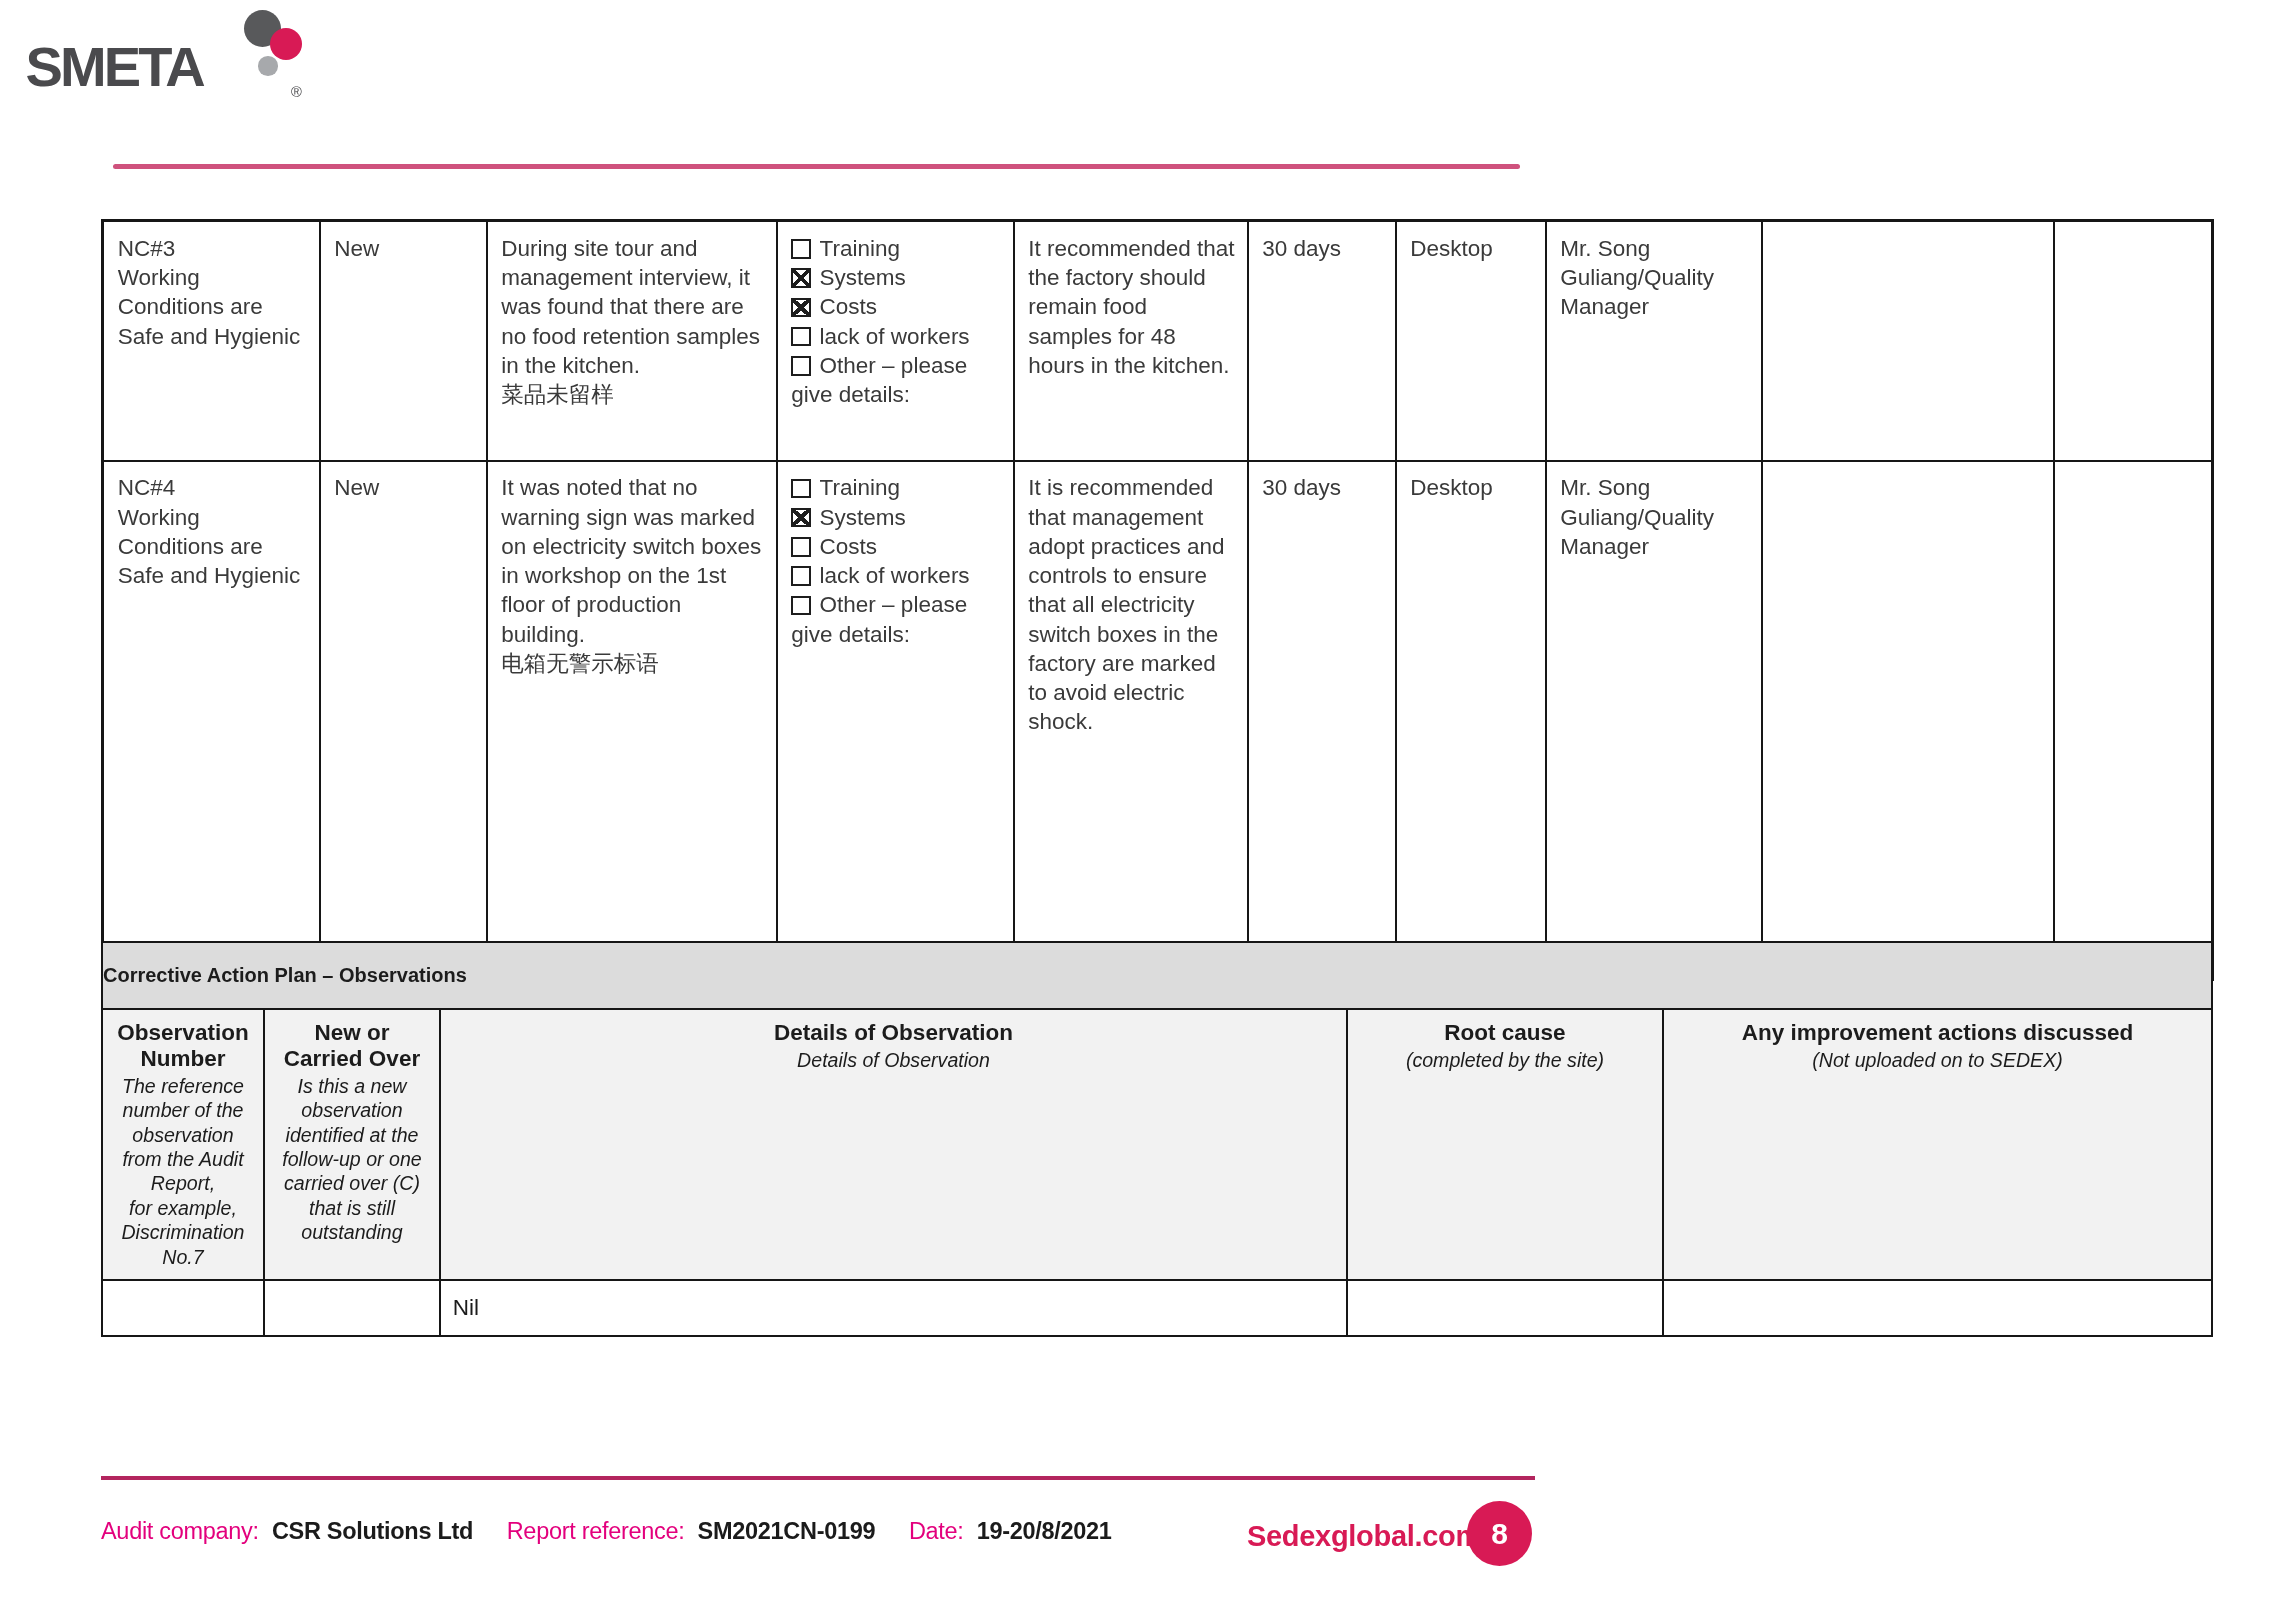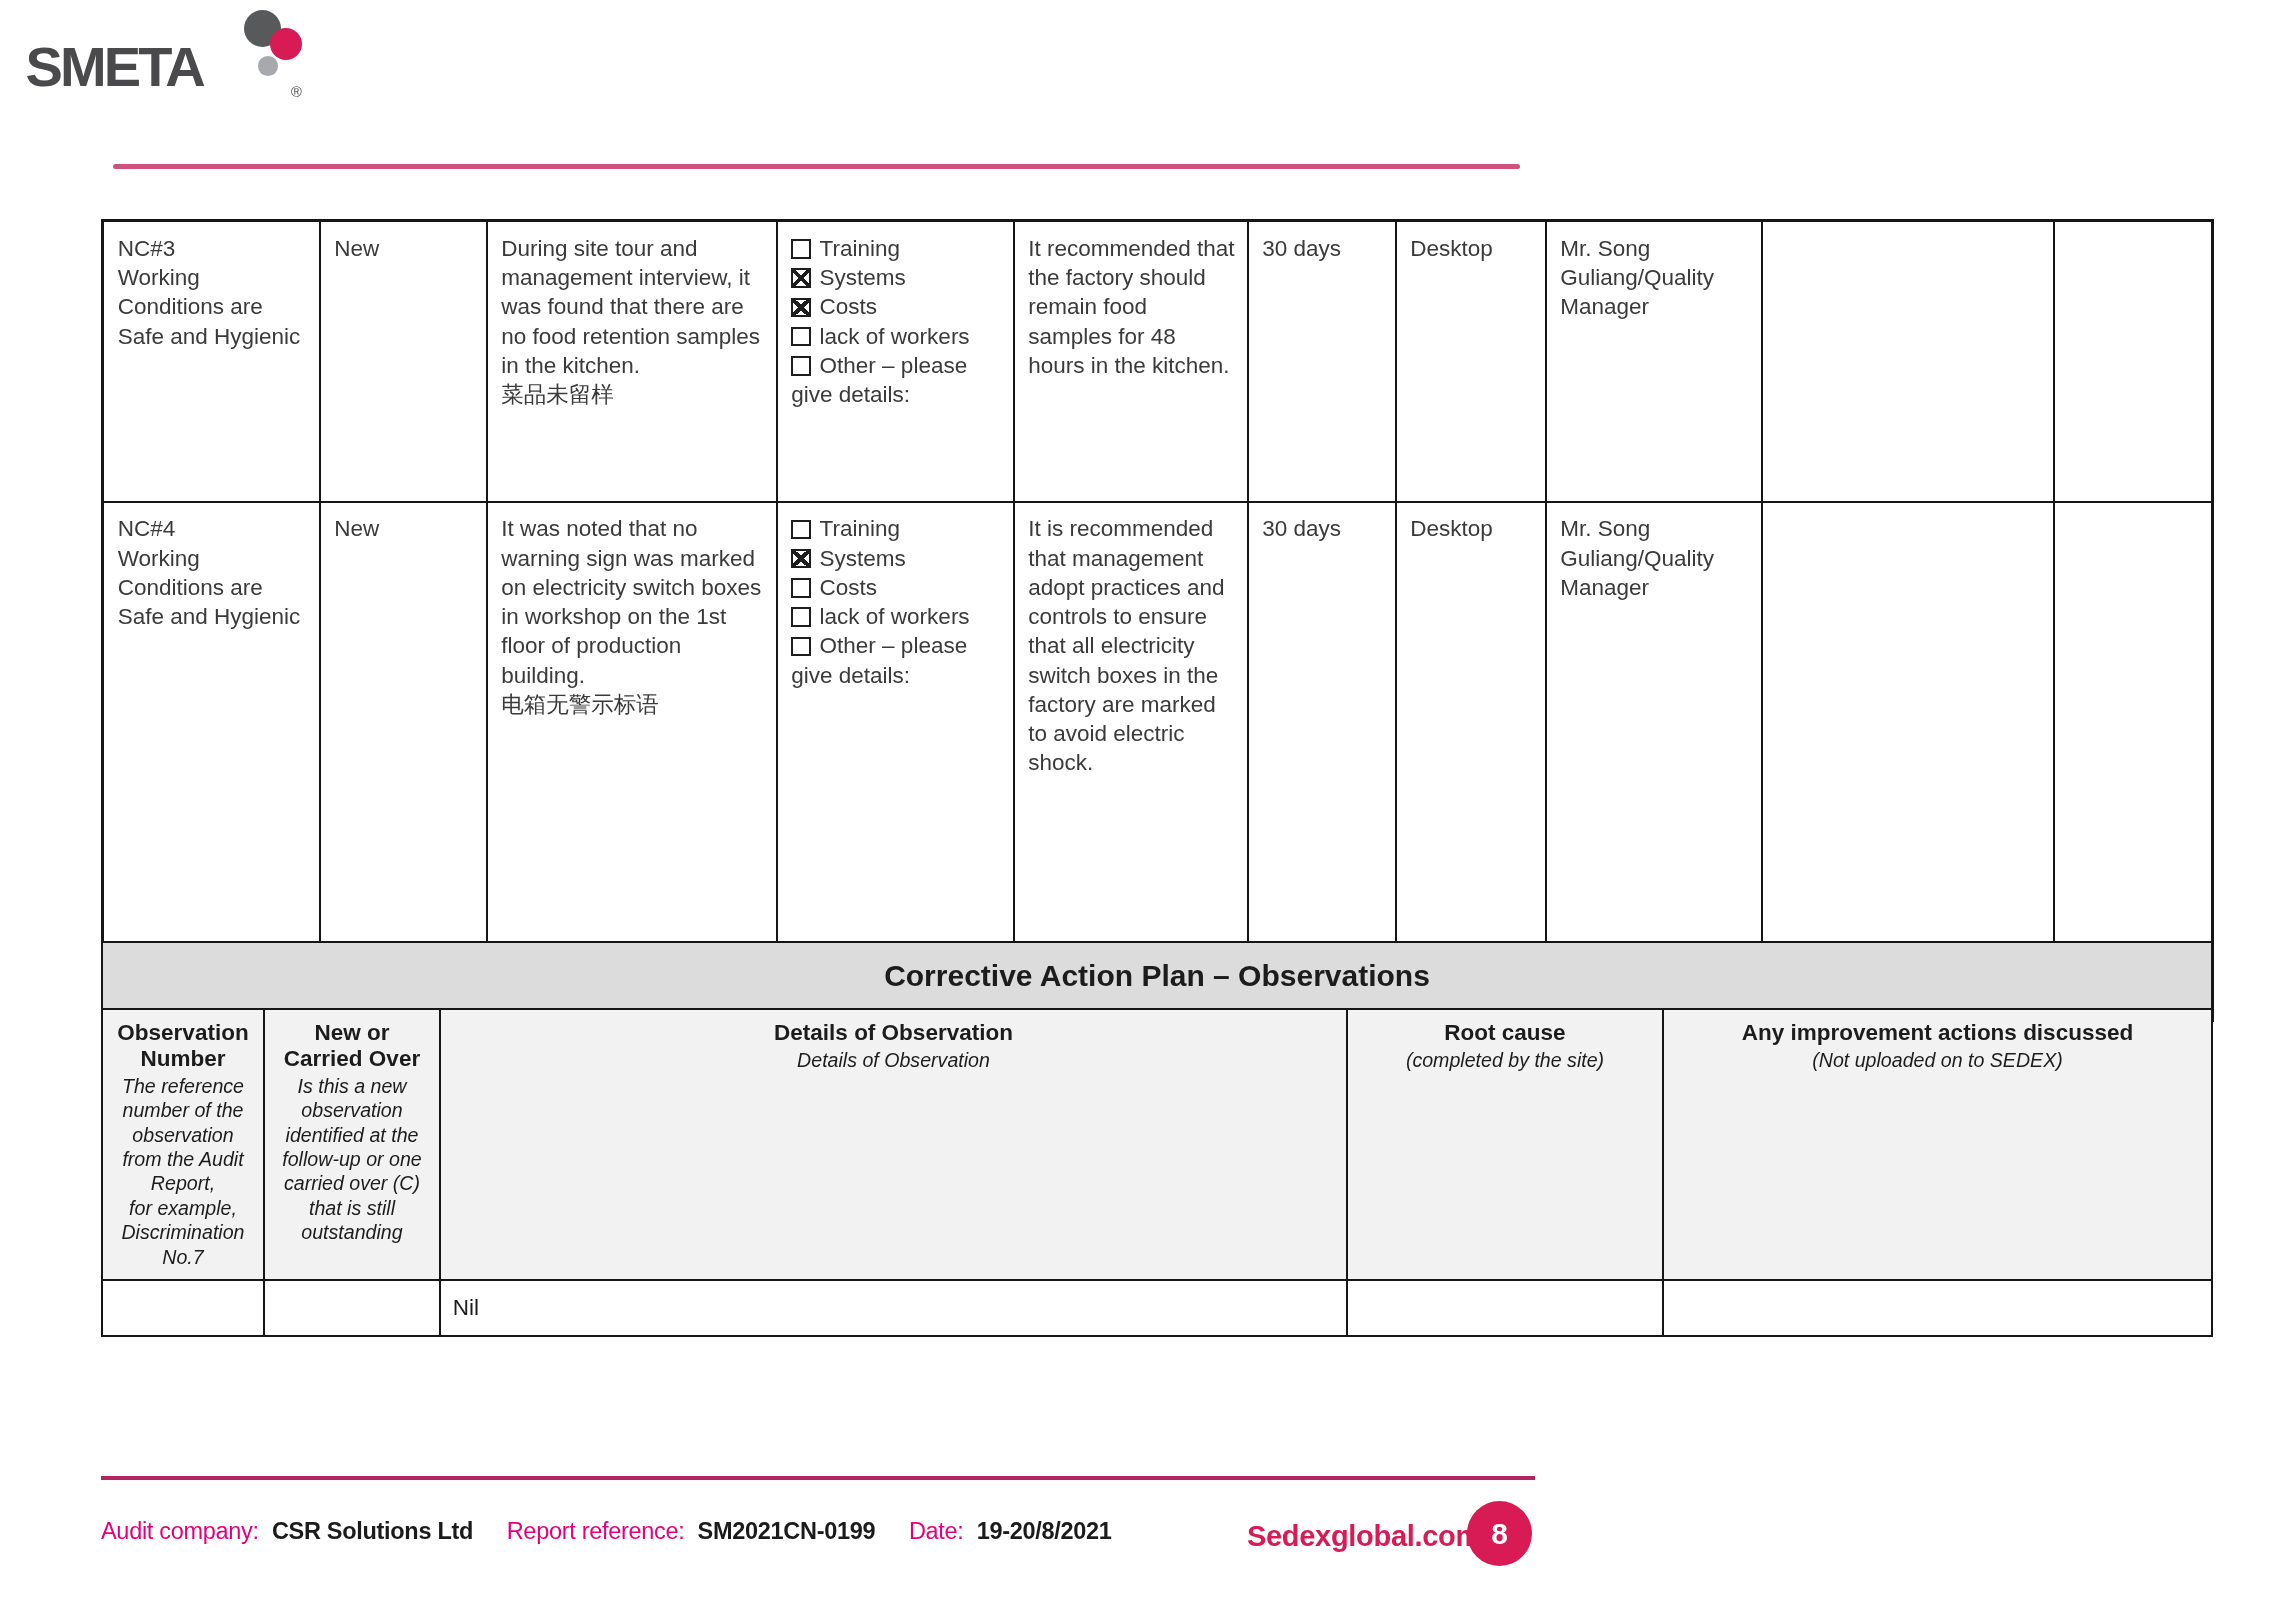--- a/index.html
+++ b/index.html
@@ -42,36 +42,36 @@
 
   .rule-top{position:absolute;left:113px;top:164px;width:1407px;height:4.9px;
     background:var(--rule-pink);border-radius:2.9px;}
 
   
   table{border-collapse:collapse;table-layout:fixed;}
   .capr{position:absolute;left:101px;top:219px;width:2109px;}
   .capr td{border:2px solid var(--border);vertical-align:top;
     padding:11.8px 11.8px 9.8px 13.7px;font-size:22.5px;line-height:1.3;color:var(--text);}
   .capr{border:3.9px solid var(--border);}
-  .row-nc3 td{height:281px;}
+  .row-nc3 td{height:240px;}
   .row-nc4 td{height:519px;}
   .block{display:block;}
 
   .cause{margin:0;}
   .cb{display:inline-block;width:19.6px;height:19.6px;border:2.9px solid #1d1d1d;
     margin-right:8.8px;vertical-align:-2.9px;background:#fff;}
   .cb.checked{background:
     linear-gradient(to top right, transparent calc(50% - 2px), #1d1d1d calc(50% - 2px), #1d1d1d calc(50% + 2px), transparent calc(50% + 2px)),
     linear-gradient(to bottom right, transparent calc(50% - 2px), #1d1d1d calc(50% - 2px), #1d1d1d calc(50% + 2px), transparent calc(50% + 2px));}
 
   
   .obs{position:absolute;left:101px;top:941px;width:2109px;border:2.9px solid var(--border);}
   .obs td{border:2px solid var(--border);vertical-align:top;font-size:22.5px;color:#1c1c1c;}
-  .obs .obs-title-cell{background:var(--title-bg);height:67px;text-align:center;
-    vertical-align:middle;font-size:30px;font-weight:700;border-bottom:2.9px solid var(--border);}
+  .obs .obs-title-cell{background:var(--title-bg);height:67px;
+    vertical-align:middle;font-size:20px;font-weight:700;border-bottom:2.9px solid var(--border);}
   .obs .head td{background:var(--head-bg);height:270px;text-align:center;
     padding:9.8px 7.8px;border-bottom:2.9px solid var(--border);}
   .obs .head .h-title{display:block;font-weight:700;font-size:22.5px;line-height:1.15;}
   .obs .head .h-sub{display:block;font-style:italic;font-size:19.6px;line-height:1.25;
     margin-top:2px;white-space:pre-line;}
   .obs .nil-row td{height:56px;background:#fff;vertical-align:middle;padding:5.9px 11.8px;}
 
   
   .rule-bottom{position:absolute;left:101px;top:1476px;width:1434px;height:3.9px;
     background:var(--rule-dark);}

